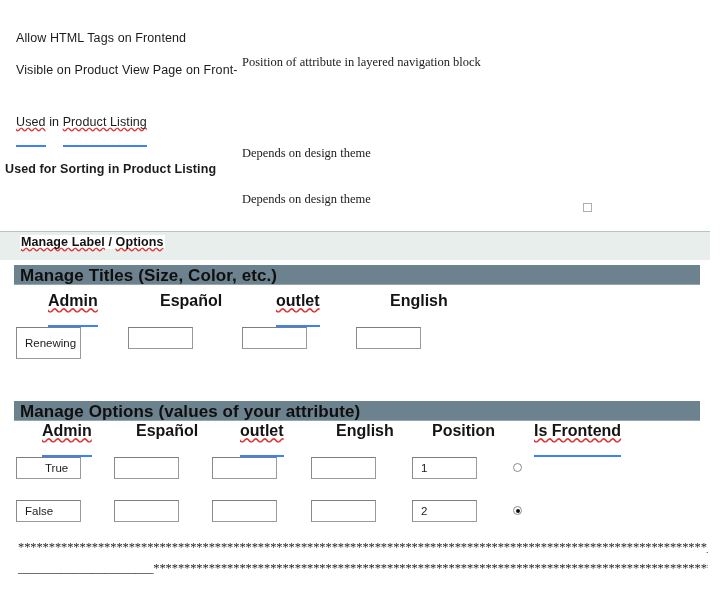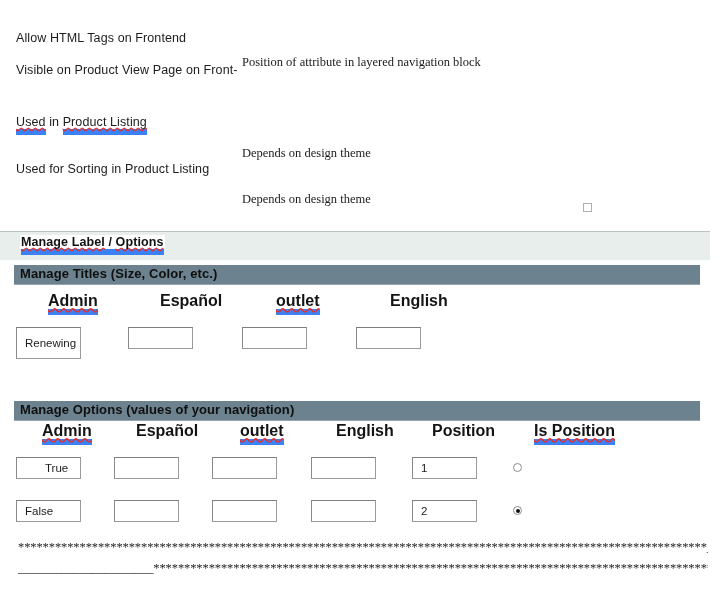--- a/index.html
+++ b/index.html
@@ -37,22 +37,22 @@
     line-height: 20px;
   }
   .sp {
     text-decoration: underline;
     text-decoration-color: #e03030;
     text-decoration-style: wavy;
     text-decoration-skip-ink: none;
     text-underline-offset: 1px;
   }
   .ul-solid {
-    border-bottom: 6px solid #3b82f6;
-    padding-bottom: 0px;
+    border-bottom: 2px solid #3b82f6;
+    padding-bottom: 16px;
   }
 
   .checkbox-top {
     position: absolute;
     left: 583px;
     top: 203px;
     width: 9px;
     height: 9px;
     border: 1px solid #a9b0b4;
     background: #ffffff;
@@ -89,21 +89,21 @@
     width: 686px;
     height: 19px;
     background: #6c828e;
     border-bottom: 1px solid #94a7ad;
   }
   .sec-bar-title {
     position: absolute;
     left: 6px;
     top: 1px;
     font-family: "Liberation Sans", sans-serif;
-    font-size: 13px;
+    font-size: 17px;
     font-weight: bold;
     color: #0f0f0f;
     white-space: nowrap;
     letter-spacing: 0.1px;
   }
 
   
   .col-head {
     position: absolute;
     font-family: "Liberation Sans", sans-serif;
@@ -177,21 +177,21 @@
 
   <div class="prop-left" style="left:16px; top:28px; width:220px;">Allow HTML Tags on Frontend</div>
 
 
   <div class="prop-left" style="left:16px; top:112px; width:260px;">
     <span class="sp ul-solid">Used</span><span> in </span><span class="sp ul-solid">Product Listing</span>
   </div>
 
   <div class="prop-right" style="left:242px; top:143px; width:300px;">Depends on design theme</div>
 
-  <div class="prop-left" style="left:16px; top:159px; width:260px;">Used for Sorting in Product Listing</div>
+  <div class="prop-left" style="left:5px; top:159px; width:260px;font-weight:bold;">Used for Sorting in Product Listing</div>
 
   <div class="prop-right" style="left:242px; top:189px; width:300px;">Depends on design theme</div>
 
   <div class="checkbox-top"></div>
 
   <div class="light-band"></div>
   <div class="band-label">
     <span class="sp ul-solid">Manage Label</span><span class="ul-solid"> / </span><span class="sp ul-solid">Options</span>
   </div>
 
@@ -207,34 +207,34 @@
     <span class="sp ul-solid">outlet</span>
   </div>
   <div class="col-head" style="left:390px; top:292px;">English</div>
 
   <input class="tbox admin" type="text" style="left: 16px; top: 327px; width: 65px; height: 32px;" value="Renewing">
   <input class="tbox" type="text" style="left: 128px; top: 327px; width: 65px; height: 22px;" value="">
   <input class="tbox" type="text" style="left: 242px; top: 327px; width: 65px; height: 22px;" value="">
   <input class="tbox" type="text" style="left: 356px; top: 327px; width: 65px; height: 22px;" value="">
 
   <div class="sec-bar" style="top:401px;">
-    <div class="sec-bar-title">Manage Options (values of your navigation)</div>
+    <div class="sec-bar-title">Manage Options (values of your attribute)</div>
   </div>
 
   <div class="col-head" style="left:42px; top:422px;">
     <span class="sp ul-solid">Admin</span>
   </div>
   <div class="col-head" style="left:136px; top:422px;">Español</div>
   <div class="col-head" style="left:240px; top:422px;">
     <span class="sp ul-solid">outlet</span>
   </div>
   <div class="col-head" style="left:336px; top:422px;">English</div>
   <div class="col-head" style="left:432px; top:422px;">Position</div>
   <div class="col-head" style="left:534px; top:422px;">
-    <span class="sp ul-solid">Is Position</span>
+    <span class="sp ul-solid">Is Frontend</span>
   </div>
 
   <input class="tbox admin" type="text" style="left: 16px; top: 457px; width: 65px; height: 22px; padding-left: 28px;" value="True">
   <input class="tbox" type="text" style="left: 114px; top: 457px; width: 65px; height: 22px;" value="">
   <input class="tbox" type="text" style="left: 212px; top: 457px; width: 65px; height: 22px;" value="">
   <input class="tbox" type="text" style="left: 311px; top: 457px; width: 65px; height: 22px;" value="">
   <input class="tbox" type="text" style="left: 412px; top: 457px; width: 65px; height: 22px;" value="1">
   <div class="radio" style="left:513px; top:463px;"></div>
 
   <input class="tbox admin" type="text" style="left: 16px; top: 500px; width: 65px; height: 22px;" value="False">

